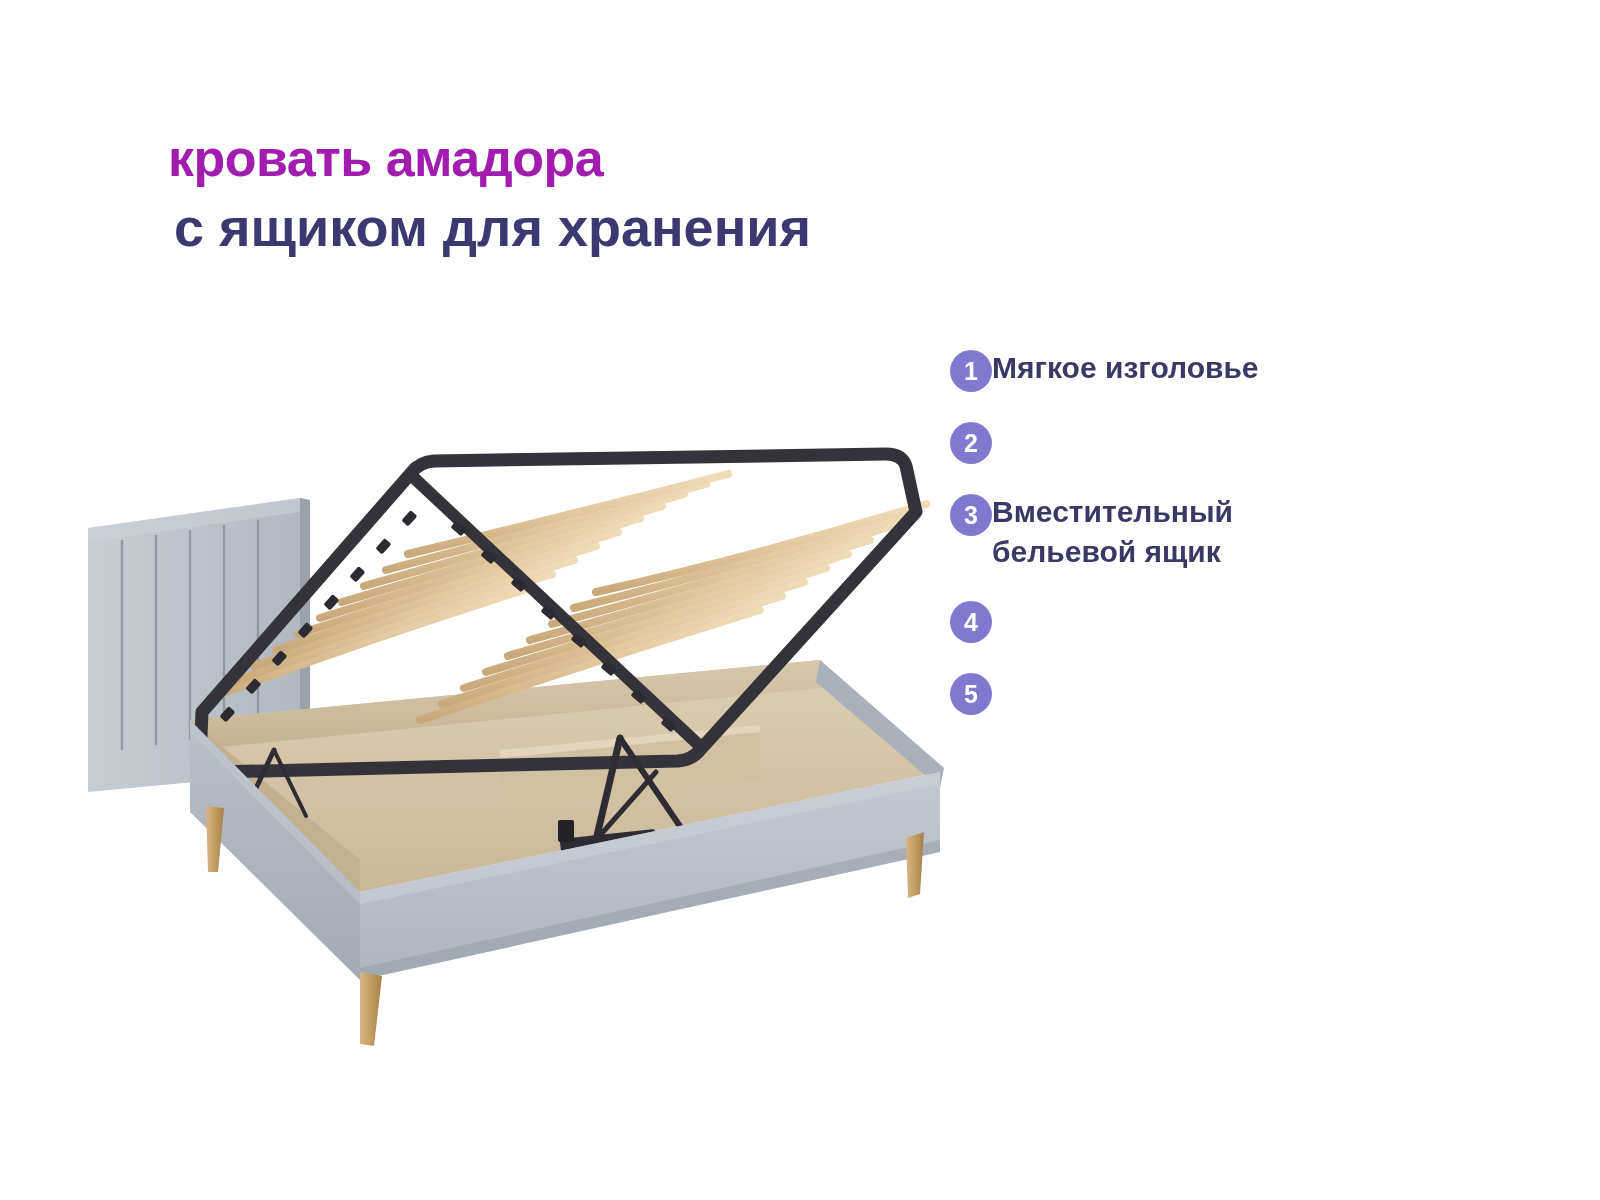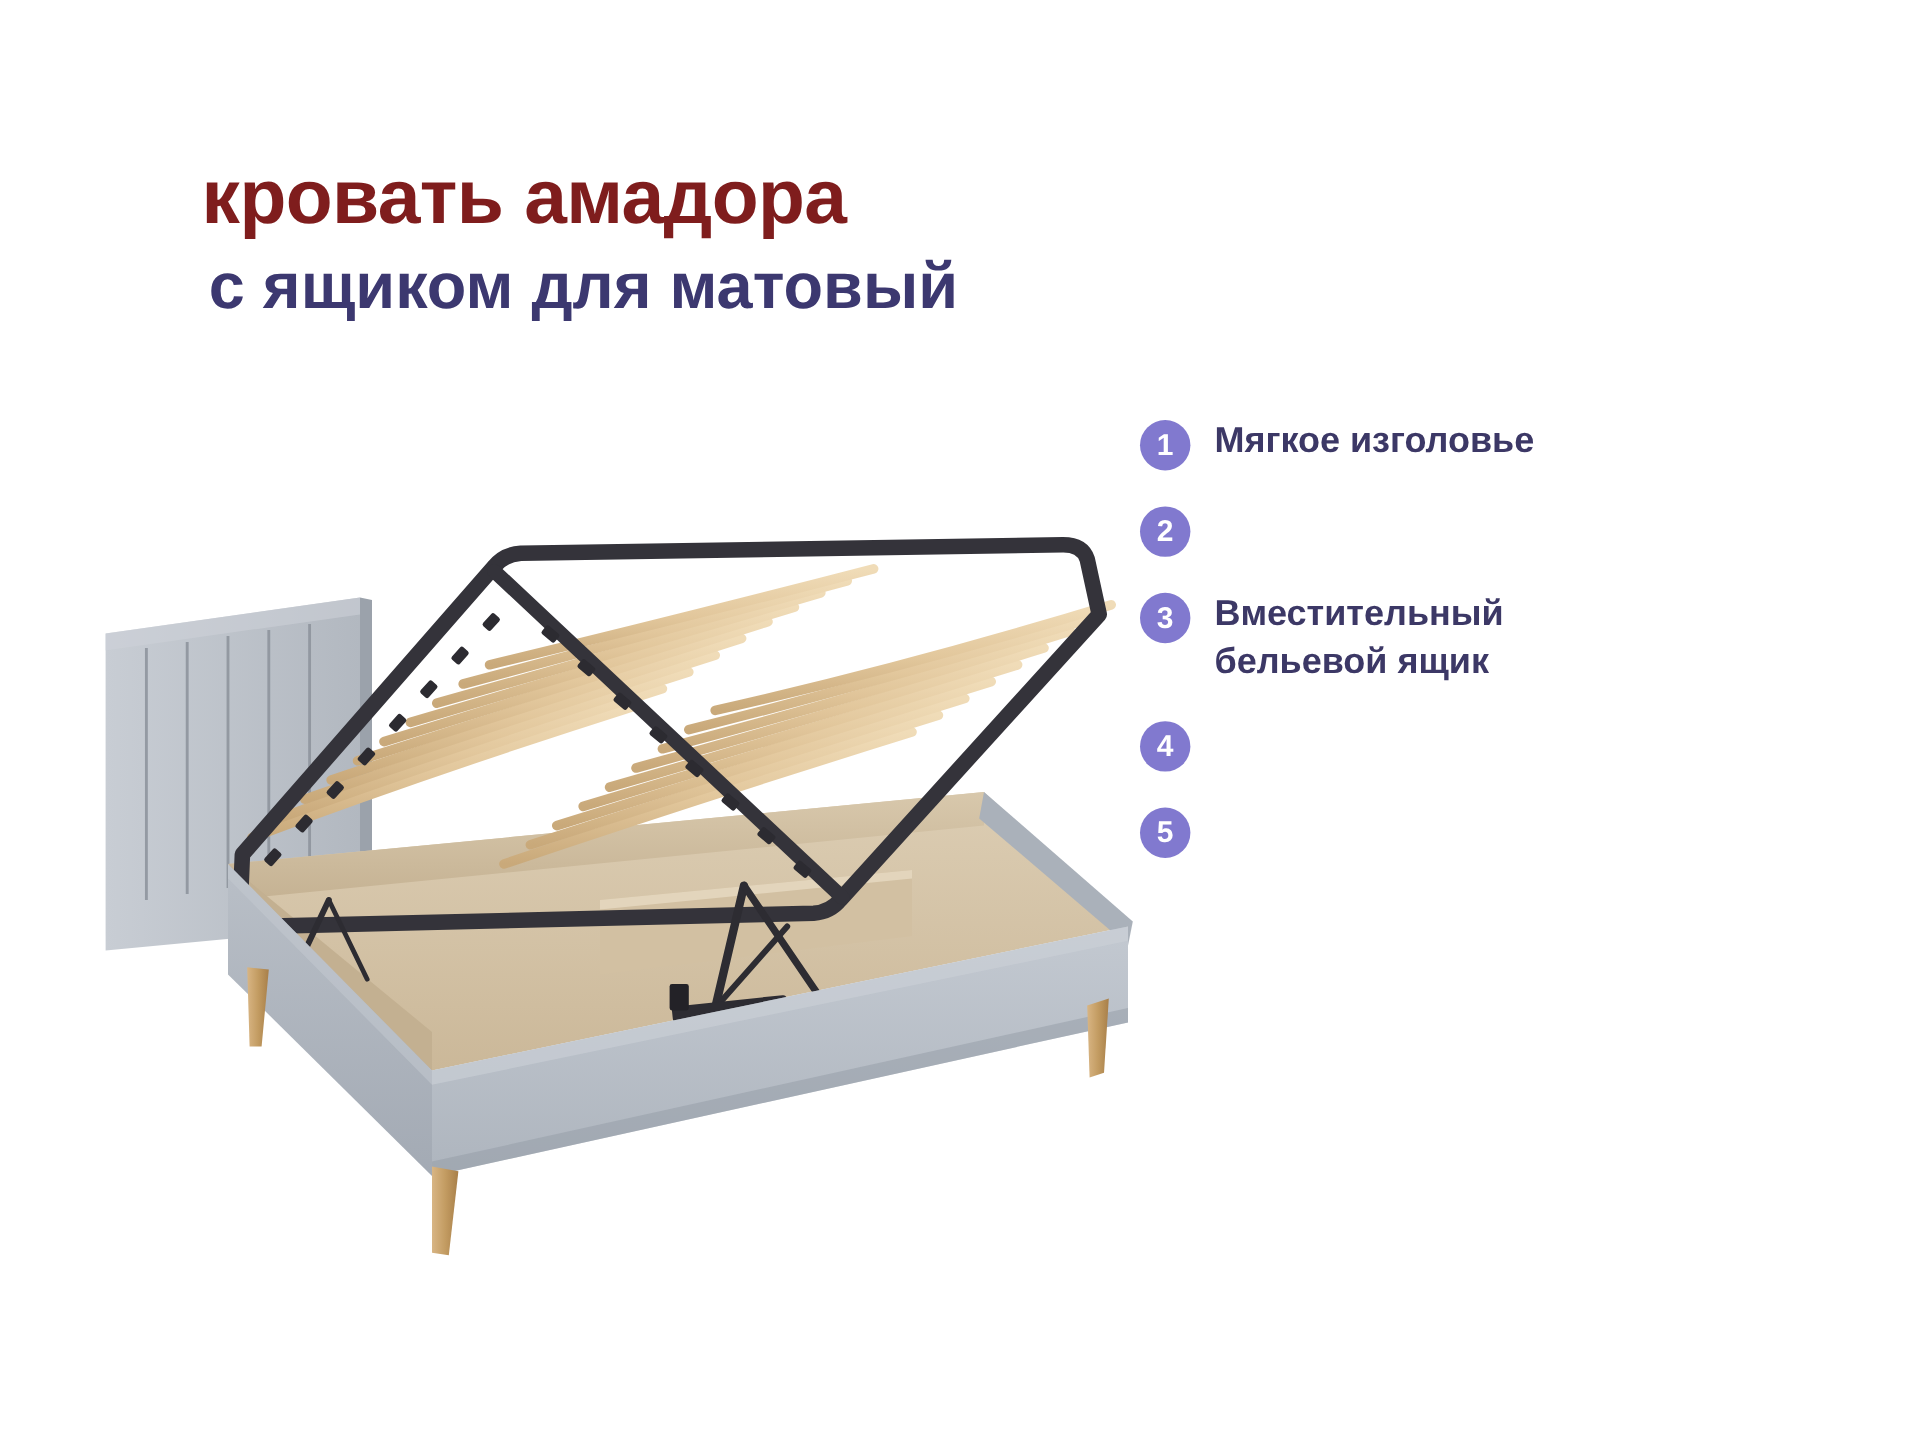--- a/index.html
+++ b/index.html
@@ -16,23 +16,23 @@
   }
 
   
   .title-block {
     position: absolute;
     left: 168px;
     top: 132px;
     width: 920px;
   }
   .title-main {
-    font-size: 64px;
-    font-weight: bold;
-    color: #7f1d1d;
+    font-size: 52px;
+    font-weight: bold;
+    color: #a21caf;
     line-height: 1.0;
     letter-spacing: -0.5px;
     white-space: nowrap;
   }
   .title-sub {
     font-size: 54px;
     font-weight: bold;
     color: #3C3870;
     line-height: 1.0;
     margin-top: 16px;
@@ -60,21 +60,20 @@
     background: #8179CF;
     color: #ffffff;
     font-size: 25px;
     font-weight: bold;
     display: flex;
     align-items: center;
     justify-content: center;
     margin-top: 2px;
   }
   .feature-text {
-    margin-left: 20px;
     font-size: 30px;
     font-weight: bold;
     color: #3C3866;
     line-height: 1.32;
     white-space: pre-line;
   }
 
   
   .bed-stage {
     position: absolute;
@@ -83,21 +82,21 @@
     width: 890px;
     height: 650px;
   }
   .bed-stage svg { display: block; width: 100%; height: 100%; }
 </style>
 </head>
 <body style="background: rgb(255, 255, 255);">
 
 <div class="title-block">
   <div class="title-main">кровать амадора</div>
-  <div class="title-sub">с ящиком для матовый</div>
+  <div class="title-sub">с ящиком для хранения</div>
 </div>
 
 <div class="feature-list">
 
   <div class="feature-row">
     <div class="feature-badge">1</div>
     <div class="feature-text">Мягкое изголовье</div>
   </div>
 
   <div class="feature-row">

